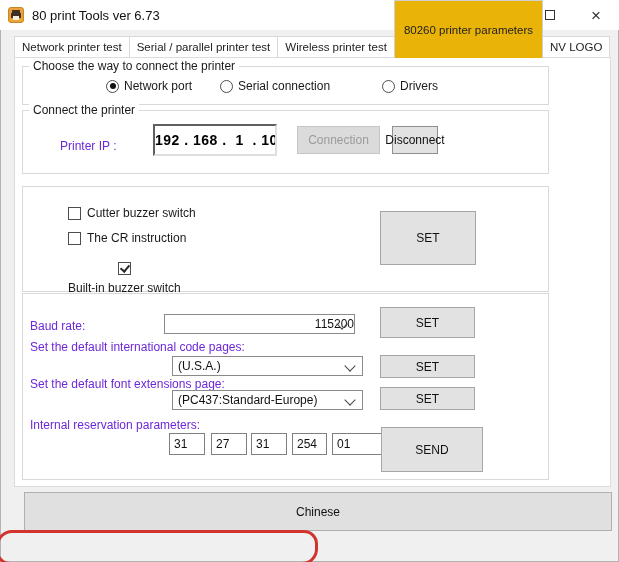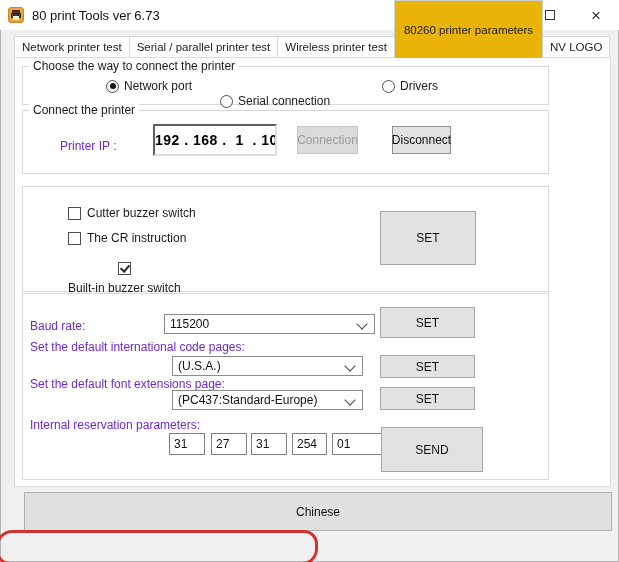--- a/index.html
+++ b/index.html
@@ -99,56 +99,56 @@
 
   <div class="page"></div>
 
   <div class="fieldset" style="left:22px;top:66px;width:525px;height:37px;">
     <span class="legend">Choose the way to connect the printer</span>
   </div>
   <div class="radio checked" style="left:86px;top:79px;">
     <span class="radio-circle"></span>
     <span class="radio-label">Network port</span>
   </div>
-  <div class="radio" style="left:200px;top:94px;justify-content:space-between;">
+  <div class="radio" style="left:200px;top:79px;justify-content:space-between;">
     <span class="radio-circle"></span>
     <span class="radio-label">Serial connection</span>
   </div>
   <div class="radio" style="left:362px;top:79px;">
     <span class="radio-circle"></span>
     <span class="radio-label">Drivers</span>
   </div>
 
   <div class="fieldset" style="left:22px;top:110px;width:525px;height:62px;">
     <span class="legend">Connect the printer</span>
   </div>
   <span class="lbl" style="left:60px;top:139px;">Printer IP :</span>
   <input class="ipbox" type="text" value="192 . 168 .  1  . 109" style="">
-  <div class="btn disabled" style="left:297px;top:126px;width:61px;height:28px;">Connection</div>
-  <div class="btn" style="left:392px;top:126px;width:59px;height:28px;border-color:#8f8f8f;">Disconnect</div>
+  <div class="btn disabled" style="left:297px;top:126px;width:83px;height:28px;">Connection</div>
+  <div class="btn" style="left:392px;top:126px;width:46px;height:28px;border-color:#8f8f8f;">Disconnect</div>
 
   <div class="fieldset" style="left:22px;top:186px;width:525px;height:104px;"></div>
   <div class="checkbox" style="left:68px;top:206px;">
     <span class="cbox"></span>
     <span class="cb-label">Cutter buzzer switch</span>
   </div>
   <div class="checkbox" style="left:68px;top:231px;">
     <span class="cbox"></span>
     <span class="cb-label">The CR instruction</span>
   </div>
   <div class="checkbox checked" style="left:68px;top:262px;flex-direction:column;">
     <span class="cbox"></span>
     <span class="cb-label">Built-in buzzer switch</span>
   </div>
   <div class="btn" style="left:380px;top:211px;width:96px;height:54px;">SET</div>
 
   <div class="fieldset" style="left:22px;top:293px;width:525px;height:185px;"></div>
 
   <span class="lbl" style="left:30px;top:319px;">Baud rate:</span>
-  <div class="combo" style="left:164px;top:314px;width:211px;">
+  <div class="combo" style="left:164px;top:314px;width:191px;justify-content:flex-end;">
     <span>115200</span>
     <span class="chev"></span>
   </div>
   <div class="btn" style="left:380px;top:307px;width:95px;height:31px;">SET</div>
 
   <span class="lbl" style="left:30px;top:340px;">Set the default international code pages:</span>
   <div class="combo" style="left:172px;top:356px;width:191px;">
     <span>(U.S.A.)</span>
     <span class="chev"></span>
   </div>

